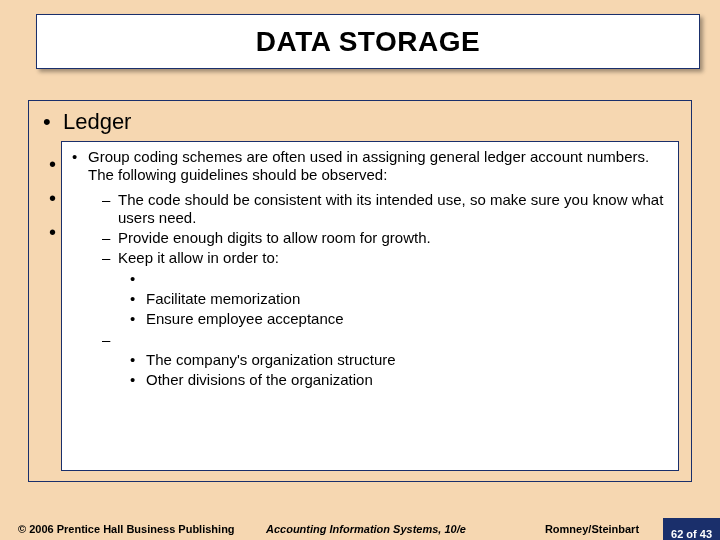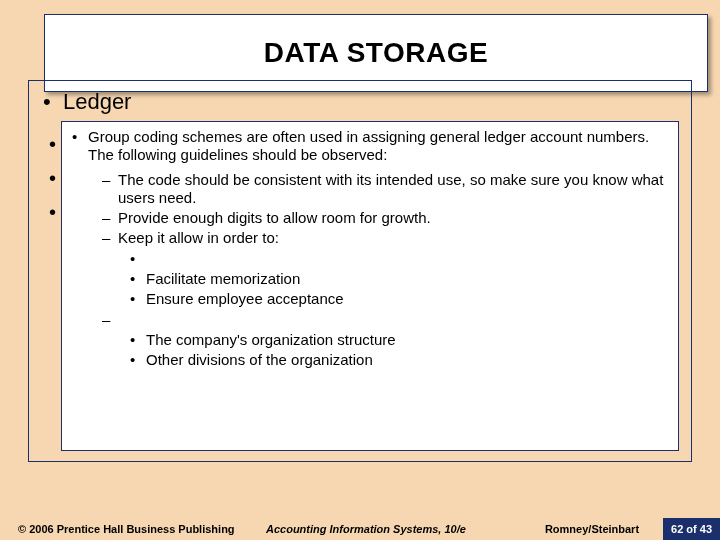--- a/index.html
+++ b/index.html
@@ -7,40 +7,40 @@
     width: 720px;
     height: 540px;
     background: #f6d7b1;
     font-family: Arial, Helvetica, sans-serif;
     color: #000;
     position: relative;
     overflow: hidden;
   }
   .title-box {
     position: absolute;
-    left: 44px;
+    left: 36px;
     top: 14px;
     width: 664px;
-    height: 78px;
+    height: 55px;
     background: #fff;
     border: 1px solid #1a2f6b;
     box-shadow: 3px 3px 4px rgba(0,0,0,0.35);
     display: flex;
     align-items: center;
     justify-content: center;
   }
   .title-box h1 {
     font-size: 28px;
     font-weight: bold;
     letter-spacing: 0.5px;
   }
   .outer-box {
     position: absolute;
     left: 28px;
-    top: 80px;
+    top: 100px;
     width: 664px;
     height: 382px;
     border: 1px solid #1a2f6b;
     background: transparent;
     padding: 8px 14px 12px 14px;
   }
   .ledger-line {
     font-size: 22px;
     margin-bottom: 6px;
   }
@@ -83,21 +83,21 @@
     font-weight: bold;
   }
   .footer .seg1 { padding-left: 18px; width: 266px; }
   .footer .seg2 { width: 266px; text-align: left; font-style: italic; }
   .footer .seg3 { width: 120px; text-align: center; }
   .footer .pagebox {
     background: #1a2f6b;
     color: #fff;
     height: 22px;
     display: flex;
-    align-items: center;
+    align-items: flex-end;
     padding: 0 8px;
     font-weight: bold;
     margin-left: auto;
   }
 </style>
 </head>
 <body>
 
 <div class="title-box">
   <h1>DATA STORAGE</h1>

